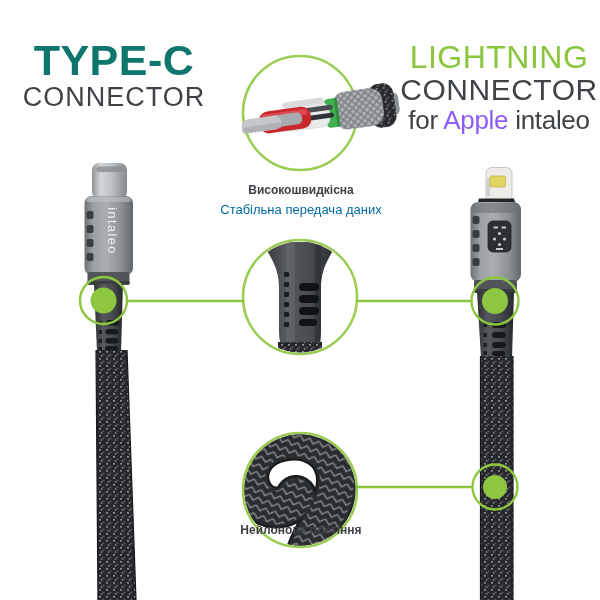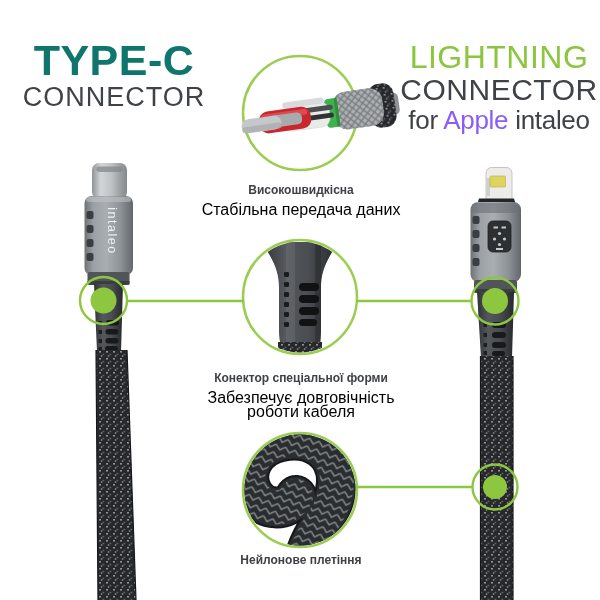--- a/index.html
+++ b/index.html
@@ -9,23 +9,23 @@
   .hdr{position:absolute;text-align:center;}
   .hdr-left{left:18px;top:38px;width:192px;}
   .hdr-right{left:396px;top:41px;width:206px;}
   .big-green{font-size:43px;font-weight:700;color:#0f766e;letter-spacing:.5px;line-height:44px;}
   .mid-green{font-size:32px;font-weight:400;color:#8CC63E;letter-spacing:.5px;line-height:33px;}
   .mid-dark{font-size:27px;font-weight:400;color:#3F4246;letter-spacing:1px;line-height:30px;}
   .mid-dark2{font-size:30px;font-weight:400;color:#3F4246;letter-spacing:.5px;line-height:31px;}
   .tagline{font-size:26px;font-weight:400;color:#3F4246;line-height:30px;letter-spacing:-.3px;}
   .tagline .brand{color:#8b5cf6;}
   .feature{position:absolute;left:171px;width:260px;text-align:center;}
-  .f1{top:182px;} .f2{top:370px;} .f3{top:552px;}
+  .f1{top:182px;} .f2{top:370px;} .f3{top:522px;}
   .f-title{font-size:12px;font-weight:700;color:#3E4145;line-height:17px;}
-  .f-sub{font-size:16px;font-weight:400;color:#000000;line-height:14px;}
+  .f-sub{font-size:13px;font-weight:400;color:#0369a1;line-height:14px;}
   .gap{height:4px;}
 </style>
 </head>
 <body>
 
 <div class="stage">
 
   <svg class="art" width="600" height="600" viewBox="0 0 600 600">
     <defs>
       <pattern id="braid" width="7" height="7" patternUnits="userSpaceOnUse">
@@ -220,25 +220,19 @@
     <div class="mid-dark2">CONNECTOR</div>
     <div class="tagline"><span>for </span><span class="brand">Apple</span><span> intaleo</span></div>
   </div>
 
   <div class="feature f1">
     <div class="f-title">Високошвидкісна</div>
     <div class="gap"></div>
     <div class="f-sub">Стабільна передача даних</div>
   </div>
 
-  <div class="feature f2">
-    <div class="f-title">Конектор спеціальної форми</div>
-    <div class="gap"></div>
-    <div class="f-sub">Забезпечує довговічність</div>
-    <div class="f-sub">роботи кабеля</div>
-  </div>
 
   <div class="feature f3">
     <div class="f-title">Нейлонове плетіння</div>
     <div class="gap"></div>
   </div>
 
 </div>
 
 </body></html>

